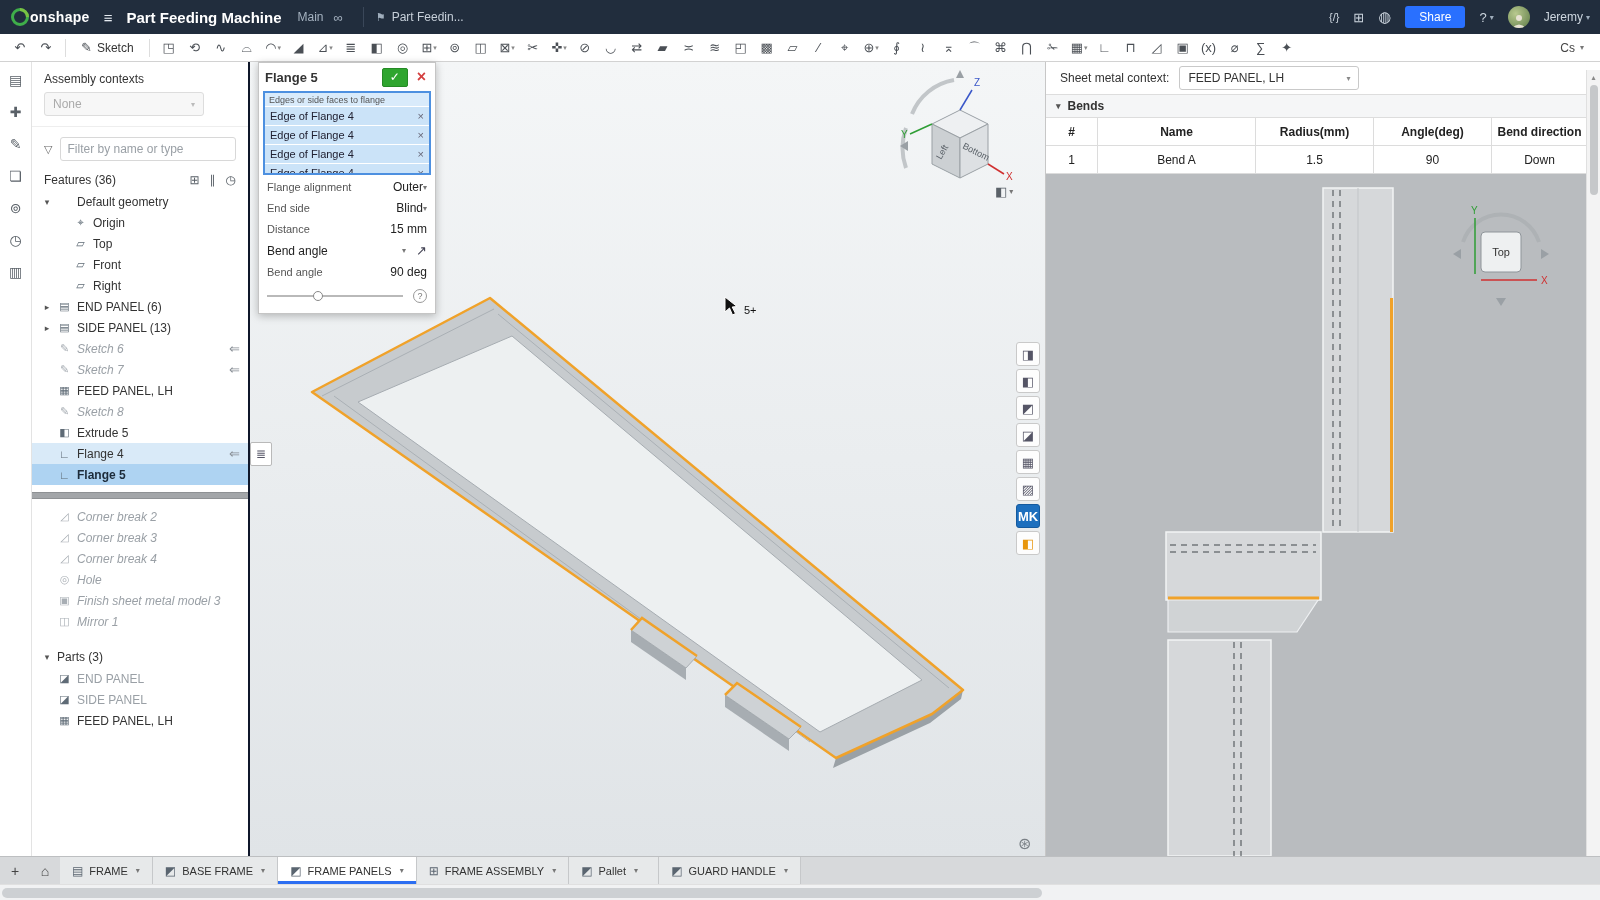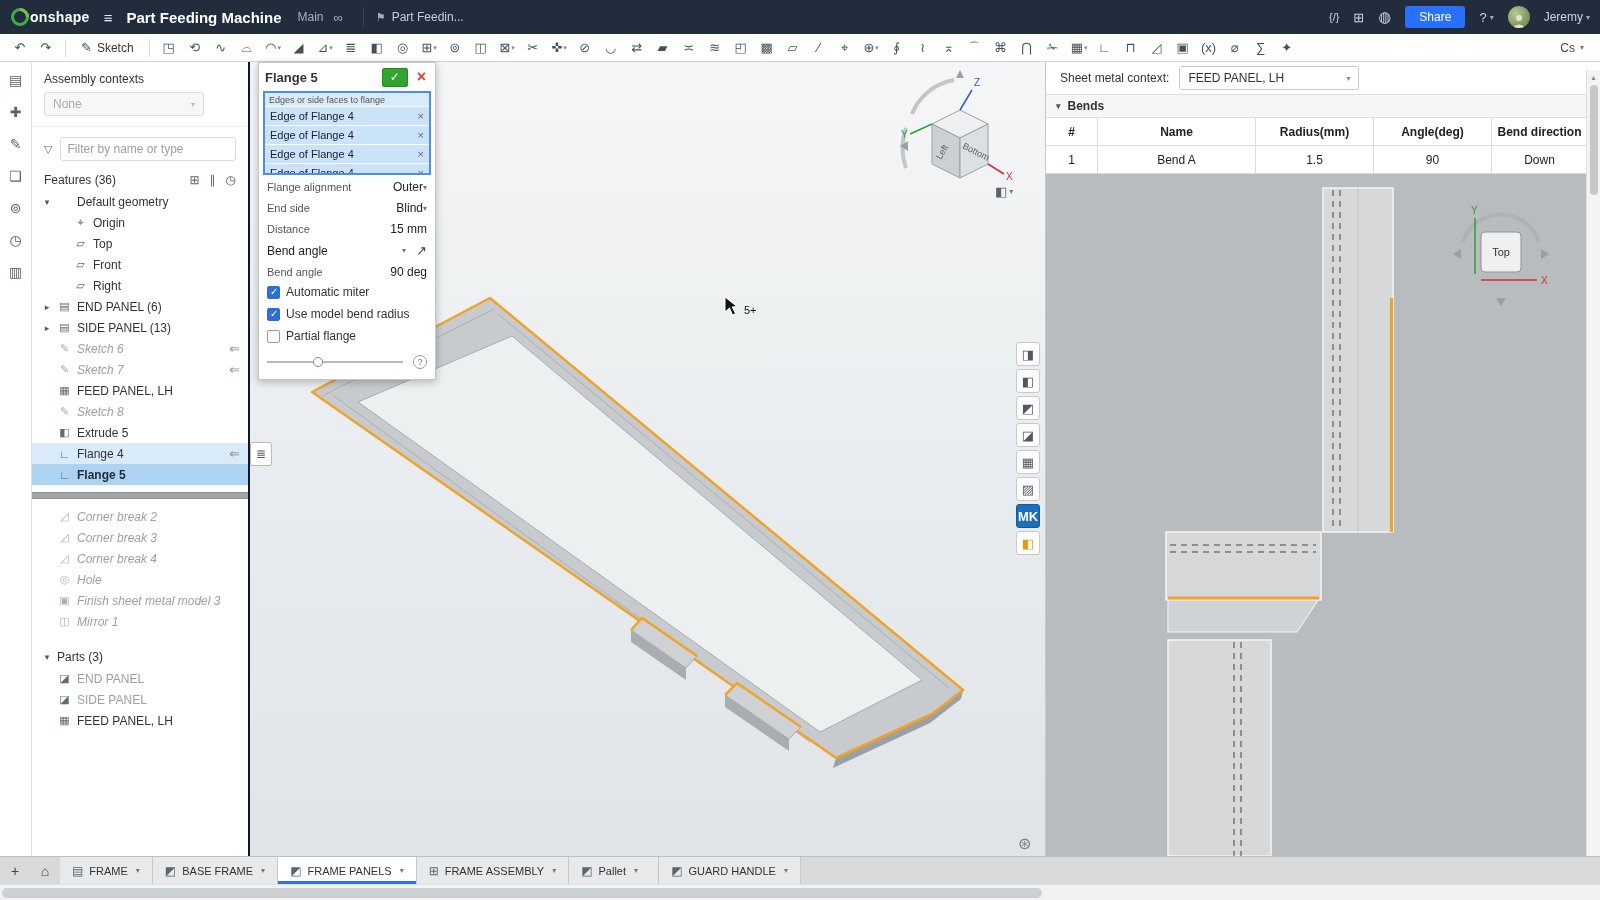--- a/index.html
+++ b/index.html
@@ -778,37 +778,20 @@
       <span>Bend angle</span>
     </span>
     <span style="flex:1"></span>
     <span class="dd-caret">▾</span>
     <span class="flip-btn">↗</span>
   </div>
   <div class="dlg-row">
     <span class="dlg-lbl">Bend angle</span>
     <span class="dlg-val">90 deg</span>
   </div>
-  <div>
-
-      <div class="cb-row">
-        <span class="cb checked"></span>
-        <span class="cb-lbl">Automatic miter</span>
-      </div>
-
-      <div class="cb-row">
-        <span class="cb checked"></span>
-        <span class="cb-lbl">Use model bend radius</span>
-      </div>
-
-      <div class="cb-row">
-        <span class="cb unchecked"></span>
-        <span class="cb-lbl">Partial flange</span>
-      </div>
-    </div>
   <div class="slider-row">
     <div class="slider">
         <div class="knob"></div>
       </div>
     <div class="help-ic">?</div>
   </div>
 </div>
 
 <div class="rightpanel">
   <div class="rp-hdr">

